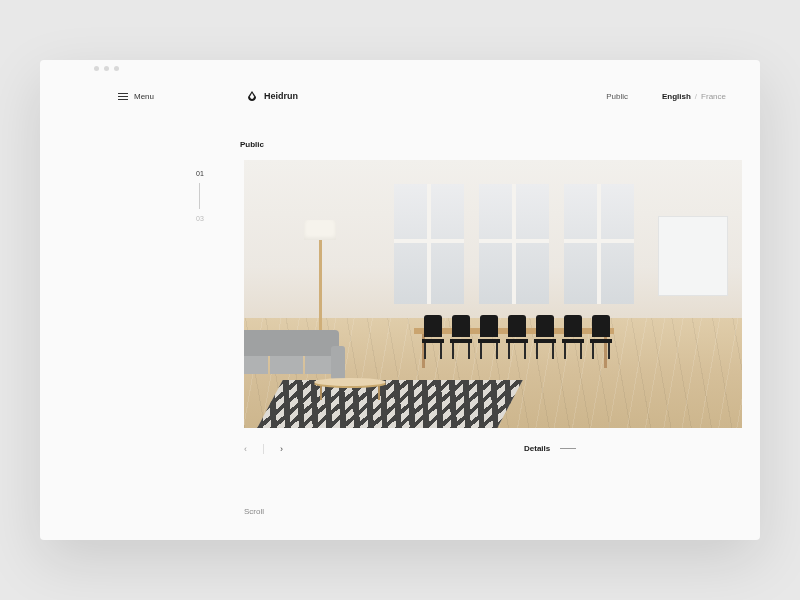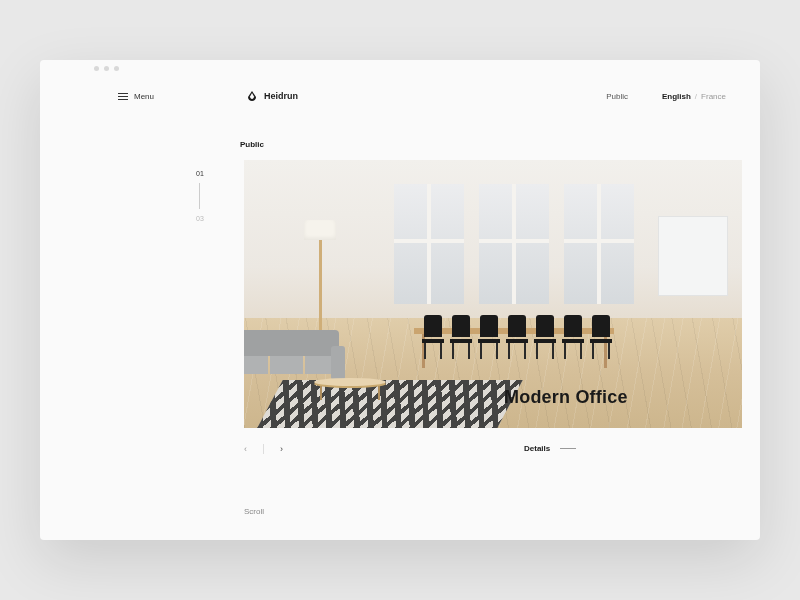--- a/index.html
+++ b/index.html
@@ -296,21 +296,20 @@
             <div></div>
             <div></div>
             <div></div>
           </div>
           <div class="arm"></div>
       </div>
       <div class="ctable"></div>
     </div>
 
     <div class="project-title">
-      <div>Modern Office</div>
     </div>
 
     <div class="details">
       <span>Details</span>
       <span class="dash"></span>
     </div>
 
     <div class="arrows">
       <span>‹</span>
       <span class="sep"></span>

